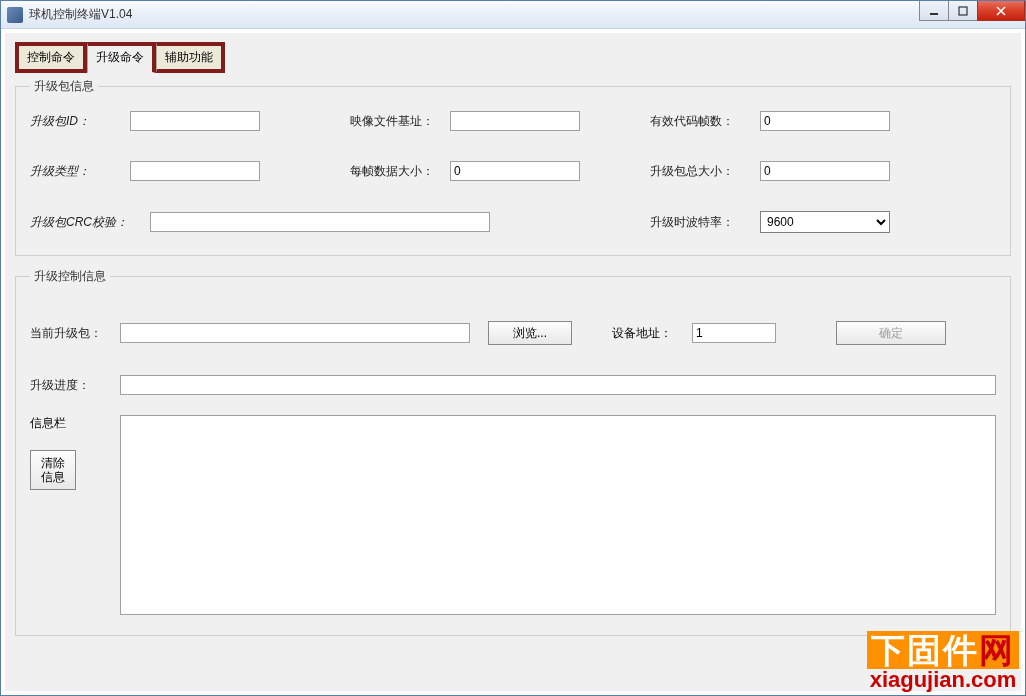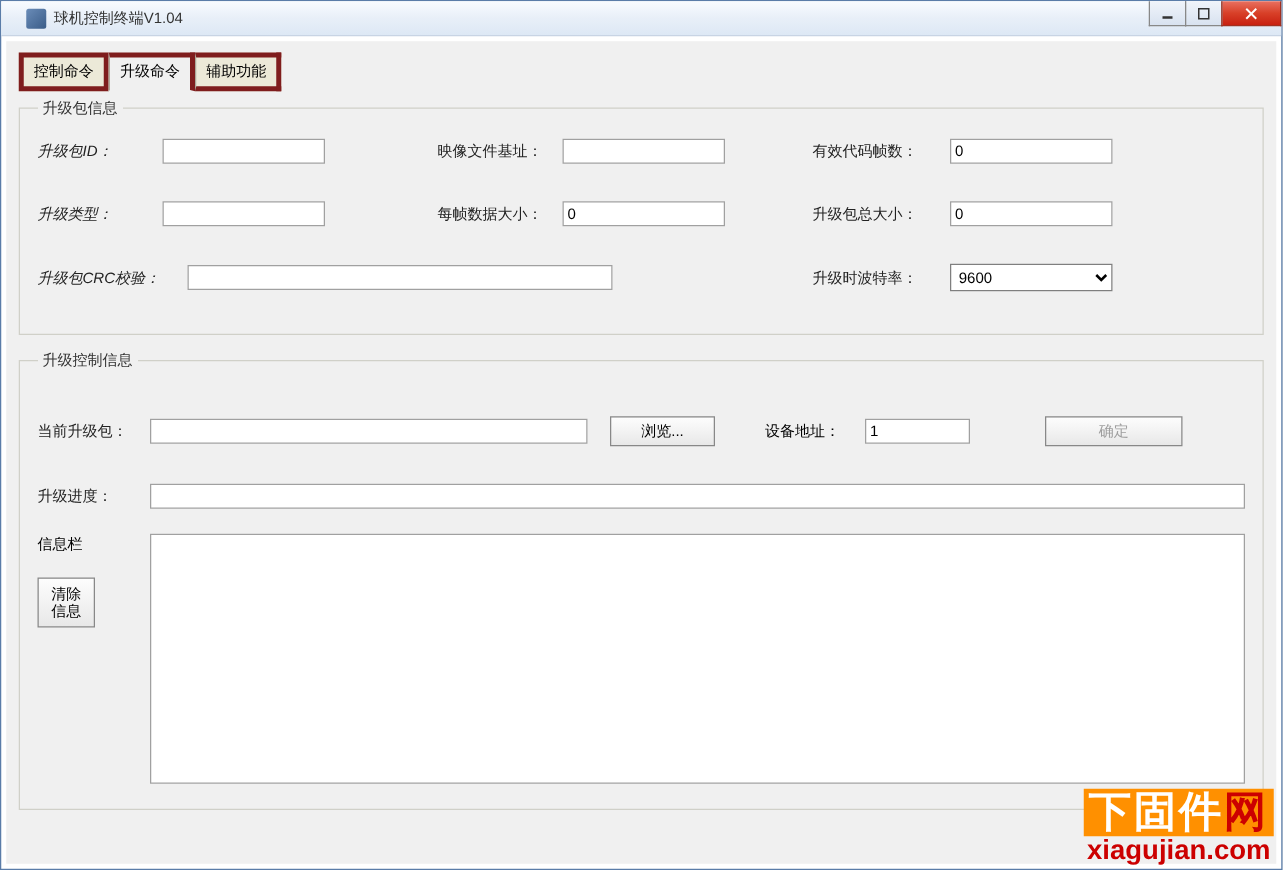--- a/index.html
+++ b/index.html
@@ -1,20 +1,20 @@
 <!DOCTYPE html>
 <html><head>
 <meta charset="utf-8">
 <style>
 * { box-sizing: border-box; margin: 0; padding: 0; }
 body { font-family: "Microsoft YaHei", "SimSun", Tahoma, sans-serif; font-size: 12px; background: #d8e4f0; overflow: hidden; width: 1026px; height: 696px; }
 
 .window { position: absolute; left: 0; top: 0; width: 1026px; height: 696px; background: #fff; border: 1px solid #5a7ca8; box-shadow: 0 0 8px rgba(0,0,0,0.3); }
 
-.titlebar { height: 28px; background: linear-gradient(to bottom, #f8fbff 0%, #e8eff8 50%, #dde8f5 100%); border-bottom: 1px solid #c8d4e4; display: flex; align-items: center; padding-left: 20px; position: relative; }
+.titlebar { height: 28px; background: linear-gradient(to bottom, #f8fbff 0%, #e8eff8 50%, #dde8f5 100%); border-bottom: 1px solid #c8d4e4; display: flex; align-items: center; padding-left: 6px; position: relative; }
 .titlebar .app-icon { width: 16px; height: 16px; background: linear-gradient(135deg,#6a8cb8,#3a5c88); border-radius: 2px; margin-right: 6px; }
 .titlebar .title { color: #333; font-size: 12px; }
 .win-controls { position: absolute; right: 0; top: 0; display: flex; }
 .win-btn { width: 30px; height: 20px; border: 1px solid #888; border-top: none; display: flex; align-items: center; justify-content: center; font-family: Arial; font-size: 11px; margin-left: -1px; cursor: default; }
 .win-min, .win-max { background: linear-gradient(to bottom,#f0f4fa,#d8e2f0); color: #333; }
 .win-close { width: 48px; background: linear-gradient(to bottom,#e87060 0%,#d84028 50%,#c82010 100%); color: #fff; border-color: #a03020; border-top-right-radius: 0; }
 .win-close svg, .win-min svg, .win-max svg { display:block; }
 
 .client { position: absolute; left: 4px; right: 4px; top: 32px; bottom: 4px; background: #f0f0f0; }
 
@@ -23,21 +23,21 @@
 .tab + .tab { border-left: 1px solid #aca899; }
 .tab.active { background: #f0f0f0; border-bottom: 1px solid #f0f0f0; z-index: 2; }
 .tab:not(.active) { background: #ece9d8; }
 
 .page { padding: 6px 10px 10px 10px; }
 
 fieldset.groupbox { border: 1px solid #d0d0c8; padding: 16px 14px 14px 14px; margin-bottom: 12px; position: relative; }
 fieldset.groupbox > legend { padding: 0 4px; color: #333; font-size: 12px; }
 
 .row { display: flex; align-items: center; margin-bottom: 30px; }
-.row:last-child { margin-bottom: 20px; }
+.row:last-child { margin-bottom: 8px; }
 .label { width: 100px; text-align: left; color: #222; }
 .label-wide { width: 110px; }
 
 input.txt { height: 20px; border: 1px solid #a0a0a0; background: #fff; padding: 1px 3px; font-size: 12px; }
 .ro-box { height: 20px; border: 1px solid #a0a0a0; background: #fff; padding: 1px 3px; font-size: 12px; display:inline-block; }
 
 select.combo { height: 22px; border: 1px solid #7f7f7f; background: #fff; font-size: 12px; padding-left: 2px; }
 
 button.btn { height: 24px; border: 1px solid #888; background: linear-gradient(to bottom,#fdfdfd,#e8e8e8); padding: 0 10px; cursor: default; font-size: 12px; min-width: 70px; }
 button.btn:disabled { color: #9e9e9e; }

